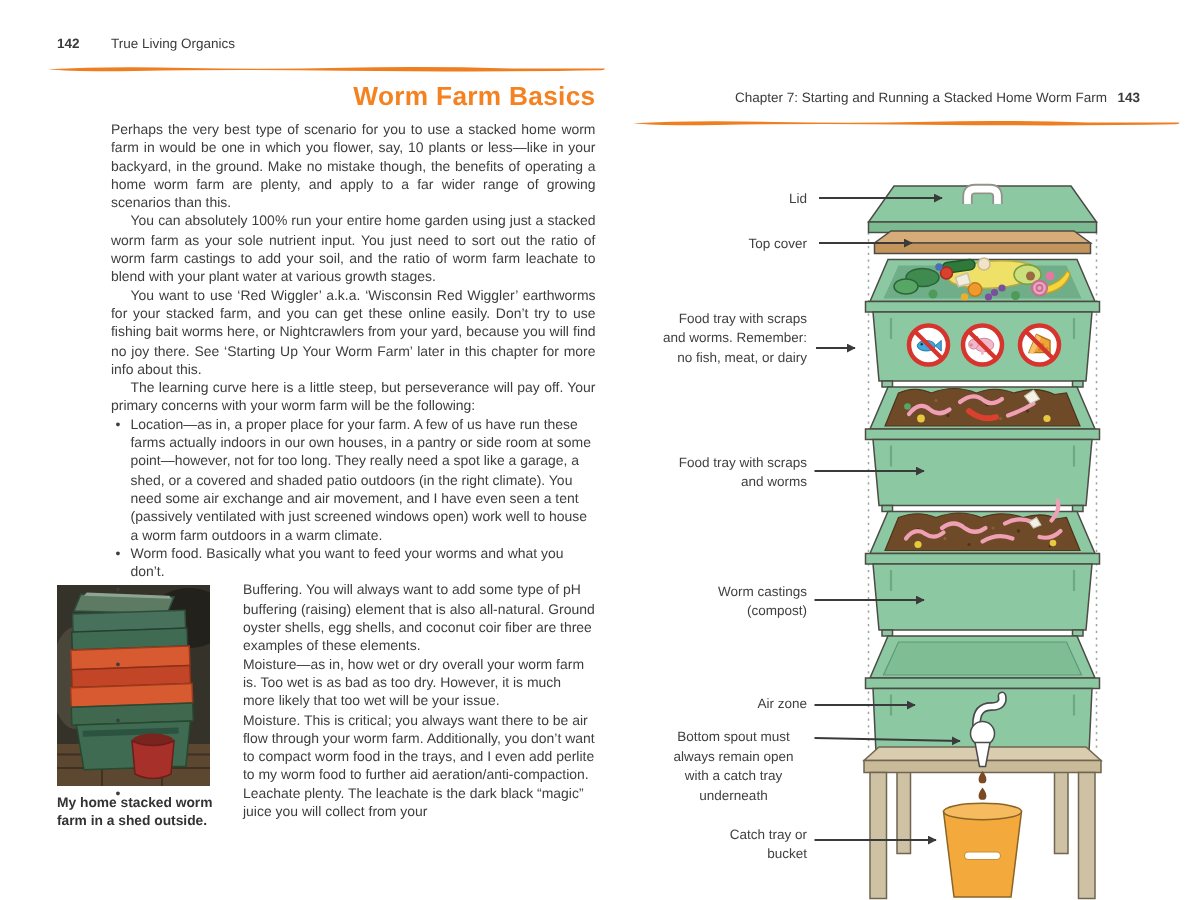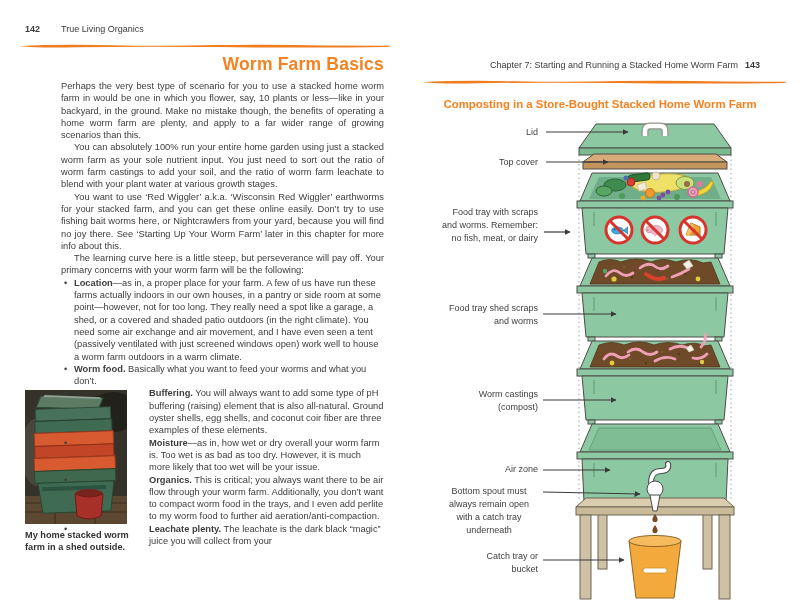--- a/index.html
+++ b/index.html
@@ -3,21 +3,21 @@
 <meta charset="utf-8">
 <style>
   html,body{margin:0;padding:0;}
   body{
     width:800px;height:600px;position:relative;overflow:hidden;
     background:#ffffff;
     font-family:"Liberation Sans", sans-serif;
     color:#3d3d3d;
   }
   .page{position:absolute;top:0;height:600px;width:400px;}
-  .page-left{left:3px;padding-left:36px;}
+  .page-left{left:16px;padding-left:36px;}
   .page-right{left:400px;margin-top:36px;}
 
   
   .hdr{position:absolute;top:24px;font-size:9px;color:#3b3b3b;white-space:nowrap;}
   .hdr-num{font-weight:bold;}
   .hdr-num-l{left:22px;}
   .hdr-title-l{left:58px;}
   .hdr-title-r{right:62px;}
   .hdr-num-r{right:40px;}
   .brush{position:absolute;top:43px;}
@@ -31,21 +31,21 @@
   }
   .content-left h1{
     margin:0 0 5px 0;font-size:17.5px;line-height:21px;
     color:#F58220;font-weight:bold;letter-spacing:0.2px;text-align:right;
   }
   .content-left p{margin:0;text-align:justify;}
   .pind{text-indent:13px;}
   .bullets{margin-top:0;}
   .bullet{position:relative;padding-left:13px;text-align:left;}
   .bullet::before{content:"•";position:absolute;left:3px;top:0;color:#3d3d3d;}
-  .bullet b{font-weight:bold;}
+  .bullet b{font-weight:normal;}
 
   .photo-float{float:left;width:102px;margin:3px 22px 16px -36px;}
   .photo-float svg{display:block;}
   .caption{font-weight:bold;font-size:9.2px;line-height:12px;margin-top:5px;width:112px;color:#333;}
 
   
   .diagram-title{
     position:absolute;left:0;right:0;top:62px;text-align:center;
     color:#F58220;font-weight:bold;font-size:11.4px;
   }
@@ -96,34 +96,33 @@
             <rect x="16" y="96" width="64" height="4" fill="#2c5340"></rect>
           </g>
           <ellipse cx="64" cy="104" rx="14" ry="5" fill="#7a241e"></ellipse>
           <path d="M50,104 L52,126 Q64,132 76,126 L78,104 Q64,110 50,104 Z" fill="#a8302a" stroke="#6e1d18"></path>
         </svg>
         <div class="caption">My home stacked worm farm in a shed outside.</div>
       </div>
 
       <div class="bullet"><b>Buffering.</b><span> You will always want to add some type of pH buffering (raising) element that is also all-natural. Ground oyster shells, egg shells, and coconut coir fiber are three examples of these elements.</span></div>
       <div class="bullet"><b>Moisture</b><span>—as in, how wet or dry overall your worm farm is. Too wet is as bad as too dry. However, it is much more likely that too wet will be your issue.</span></div>
-      <div class="bullet"><b>Organics.</b><span> This is critical; you always want there to be air flow through your worm farm. Additionally, you don’t want to compact worm food in the trays, and I even add perlite to my worm food to further aid aeration/anti-compaction.</span></div>
+      <div class="bullet"><b>Moisture.</b><span> This is critical; you always want there to be air flow through your worm farm. Additionally, you don’t want to compact worm food in the trays, and I even add perlite to my worm food to further aid aeration/anti-compaction.</span></div>
       <div class="bullet"><b>Leachate plenty.</b><span> The leachate is the dark black “magic” juice you will collect from your</span></div>
     </div>
   </div>
 </div>
 
 <div class="page page-right">
   <span class="hdr hdr-title-r">Chapter 7: Starting and Running a Stacked Home Worm Farm</span>
   <span class="hdr hdr-num hdr-num-r">143</span>
   <svg class="brush brush-r" width="368" height="6" viewBox="0 0 368 6">
     <path d="M2,3.2 Q40,1 95,2.3 Q150,3.4 200,2.1 Q250,1 305,2.6 L366,2.7 Q367,3.4 364,3.9 Q295,5.2 195,4.1 Q118,3.2 58,4.3 Q20,5 2,3.2 Z" fill="#EE7E20"></path>
   </svg>
 
-  <div class="diagram-title">Composting in a Store-Bought Stacked Home Worm Farm</div>
 
   <svg class="diagram" width="400" height="515" viewBox="0 0 400 515">
     <defs>
       <marker id="ah" markerWidth="7" markerHeight="7" refX="5.5" refY="3" orient="auto" markerUnits="userSpaceOnUse">
         <path d="M0,0 L6,3 L0,6 Z" fill="#3a3a3a"></path>
       </marker>
     </defs>
 
     <path d="M179,34 V378 M331,34 V378" stroke="#9aa5a0" stroke-width="1" stroke-dasharray="1.5,3" fill="none"></path>
 
@@ -299,18 +298,18 @@
       <path d="M143,279 H216" marker-end="url(#ah)"></path>
       <path d="M143,349 H210" marker-end="url(#ah)"></path>
       <path d="M143,371 L240,373" marker-end="url(#ah)"></path>
       <path d="M143,439 H224" marker-end="url(#ah)"></path>
     </g>
   </svg>
 
   <div class="dlabel" style="top:90px;padding-left:27px;"><span>Lid</span></div>
   <div class="dlabel" style="top:120px;"><span>Top cover</span></div>
   <div class="dlabel" style="top:170px;width:98px;"><span>Food tray with scraps and worms. Remember: no fish, meat, or dairy</span></div>
-  <div class="dlabel" style="top:266px;width:98px;"><span>Food tray shed scraps and worms</span></div>
+  <div class="dlabel" style="top:266px;width:98px;"><span>Food tray with scraps and worms</span></div>
   <div class="dlabel" style="top:352px;width:82px;"><span>Worm castings (compost)</span></div>
   <div class="dlabel" style="top:427px;"><span>Air zone</span></div>
   <div class="dlabel" style="top:449px;width:98px;text-align:center;"><span>Bottom spout must always remain open with a catch tray underneath</span></div>
   <div class="dlabel" style="top:514px;width:62px;"><span>Catch tray or bucket</span></div>
 </div>
 
 </body></html>

